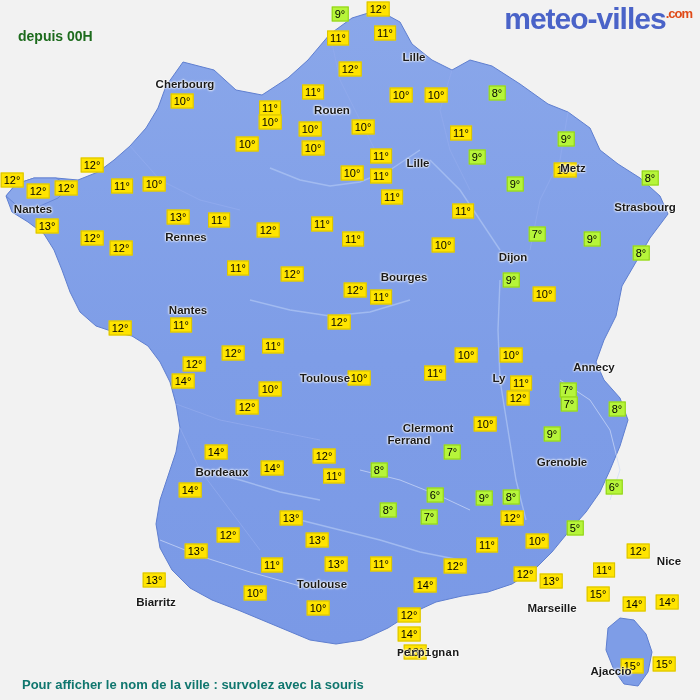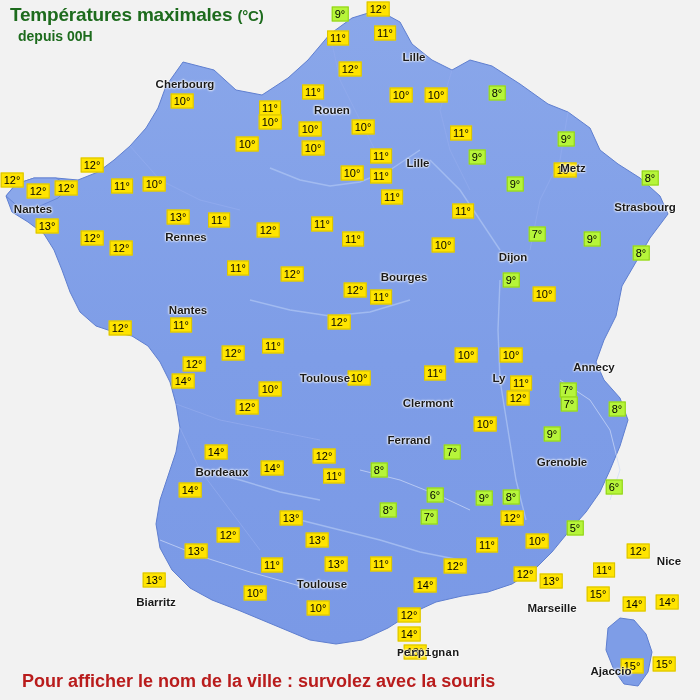--- a/index.html
+++ b/index.html
@@ -32,21 +32,21 @@
   .brand .com{color:#e04a17;font-size:13px;vertical-align:super;}
   .datebox{
     position:absolute;right:8px;top:27px;
     background:#ffffff;border:1px solid #8a8a8a;
     font-size:11px;color:#000;
     padding:2px 5px 2px 5px;
     font-family:"Liberation Sans", sans-serif;
   }
   .footer{
     position:absolute;left:22px;bottom:8px;
-    font-size:18px;font-weight:bold;color:#b91c1c;
+    font-size:13px;font-weight:bold;color:#0f766e;
   }
 
   
   .sea{
     position:absolute;left:0;top:0;width:700px;height:700px;
     background:#f2f2f2;
   }
   
   .temp{
     position:absolute;
@@ -125,26 +125,25 @@
     <g stroke="#93abee" stroke-width="0.8" fill="none" opacity="0.9">
       <path d="M330,34 L340,80 L360,120 L380,160"></path>
       <path d="M452,70 L440,110 L450,150 L470,190"></path>
       <path d="M568,112 L560,160 L540,200 L530,250"></path>
       <path d="M130,146 L160,180 L200,200 L240,210"></path>
       <path d="M176,404 L220,420 L270,430 L320,440"></path>
       <path d="M180,428 L200,470 L230,510 L260,550"></path>
     </g>
   </svg>
 
-  <div class="title">
-    <span>Températures maximales</span>
-    <span class="unit">(°C)</span>
+  <div class="subtitle">depuis 00H</div>
+
+  <div class="brand">
+    <span>meteo-villes</span><span class="com">.com</span>
   </div>
-  <div class="subtitle">depuis 00H</div>
-
 
   <div id="labels">
       <div class="temp green" style="left: 340px; top: 14px;">9°</div>
       <div class="temp" style="left: 378px; top: 9px;">12°</div>
       <div class="temp" style="left: 338px; top: 38px;">11°</div>
       <div class="temp" style="left: 385px; top: 33px;">11°</div>
       <div class="temp" style="left: 350px; top: 69px;">12°</div>
       <div class="temp" style="left: 401px; top: 95px;">10°</div>
       <div class="temp" style="left: 436px; top: 95px;">10°</div>
       <div class="temp green" style="left: 497px; top: 93px;">8°</div>
@@ -259,21 +258,21 @@
       <div class="city" style="left: 418px; top: 163px;">Lille</div>
       <div class="city" style="left: 33px; top: 209px;">Nantes</div>
       <div class="city" style="left: 645px; top: 207px;">Strasbourg</div>
       <div class="city" style="left: 186px; top: 237px;">Rennes</div>
       <div class="city" style="left: 404px; top: 277px;">Bourges</div>
       <div class="city" style="left: 513px; top: 257px;">Dijon</div>
       <div class="city" style="left: 188px; top: 310px;">Nantes</div>
       <div class="city" style="left: 325px; top: 378px;">Toulouse</div>
       <div class="city" style="left: 594px; top: 367px;">Annecy</div>
       <div class="city" style="left: 499px; top: 378px;">Ly</div>
-      <div class="city" style="left: 410px; top: 403px; padding-left: 36px;">Clermont</div>
+      <div class="city" style="left: 410px; top: 428px; padding-left: 36px;">Clermont</div>
       <div class="city" style="left: 409px; top: 440px;">Ferrand</div>
       <div class="city" style="left: 562px; top: 462px;">Grenoble</div>
       <div class="city" style="left: 222px; top: 472px;">Bordeaux</div>
       <div class="city" style="left: 669px; top: 561px;">Nice</div>
       <div class="city" style="left: 322px; top: 584px;">Toulouse</div>
       <div class="city" style="left: 552px; top: 608px;">Marseille</div>
       <div class="city" style="left: 156px; top: 602px;">Biarritz</div>
       <div class="city" style="left: 428px; top: 652px; font-family: Liberation Mono, monospace;">Perpignan</div>
       <div class="city" style="left: 611px; top: 671px;">Ajaccio</div>
     </div>

